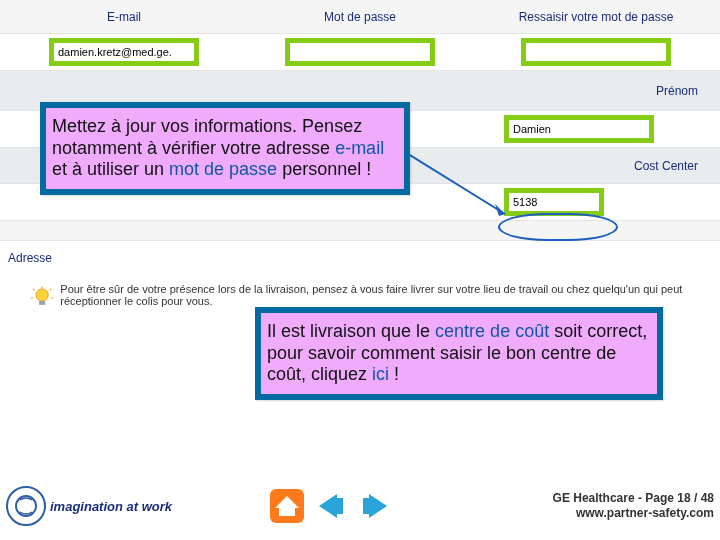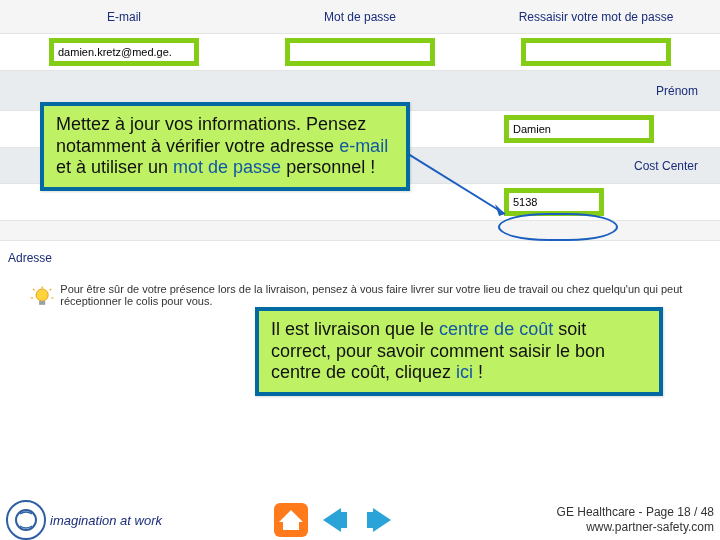--- a/index.html
+++ b/index.html
@@ -10,22 +10,22 @@
   .row.labels.alt { background:#e9ecee; }
   .col3 { flex:1 1 33%; text-align:center; font-size:12px; color:#1a2c7a; position:relative; }
   .col2 { flex:1 1 50%; font-size:12px; color:#1a2c7a; position:relative; }
   .cell-right { text-align:right; padding-right:16px; }
 
   .txt-input { font-size:11px; padding:3px 4px; width:150px; border:5px solid #84cc16; background:#fff; font-family: Arial; }
   .txt-small { width:100px; }
   .txt-addr { width:265px; }
 
   .bubble {
-    position:absolute; background:#bef264; border:4px solid #0369a1;
-    padding:8px 12px; font-size:18px; line-height:1.2; color:#111;
+    position:absolute; background:#f0abfc; border:6px solid #0369a1;
+    padding:8px 6px; font-size:18px; line-height:1.2; color:#111;
     z-index:20; box-shadow:1px 1px 2px rgba(0,0,0,0.15);
   }
   .bubble1 { left:40px; top:102px; width:370px; }
   .bubble2 { left:255px; top:307px; width:408px; }
   a.kw { color:#1257a5; text-decoration:none; }
 
   .circle-mark {
     position:absolute; border:2px solid #1b5fc0; border-radius:50%/60%;
     width:120px; height:28px; left:498px; top:213px; z-index:15;
   }
@@ -38,21 +38,21 @@
   .adresse-block { padding:4px 8px; font-size:12px; color:#1a2c7a; }
   .adresse-block .addr-label { margin:6px 0 4px 0; display:block; }
   .addr-inputs input { display:block; margin:3px 0; }
 
   .tip-row { display:flex; align-items:flex-start; gap:6px; padding:10px 30px 6px 30px; font-size:11px; color:#333; }
   .bulb { width:30px; height:30px; }
 
   .submit-row { text-align:center; padding:4px 0 10px 0; }
   .submit-btn { font-size:12px; padding:3px 18px; background:#1d4ed8; border:1px solid #888; cursor:pointer; }
 
-  .footer { position:absolute; bottom:0; left:0; right:0; display:flex; align-items:center; justify-content:space-between; padding:0 6px; }
+  .footer { position:absolute; bottom:14px; left:0; right:0; display:flex; align-items:center; justify-content:space-between; padding:0 6px;font-weight:bold; }
   .ge-logo { width:40px; height:40px; }
   .slogan { font-size:13px; color:#1a2c7a; font-style:italic; margin-left:4px; }
   .nav-icons { display:flex; gap:8px; align-items:center; margin-left:auto; margin-right:160px;}
   .nav-btn { width:36px; height:36px; cursor:pointer; }
   .foot-text { font-size:12px; color:#333; text-align:right; line-height:1.25; }
 </style>
 </head>
 <body>
 
 <div class="row labels">

